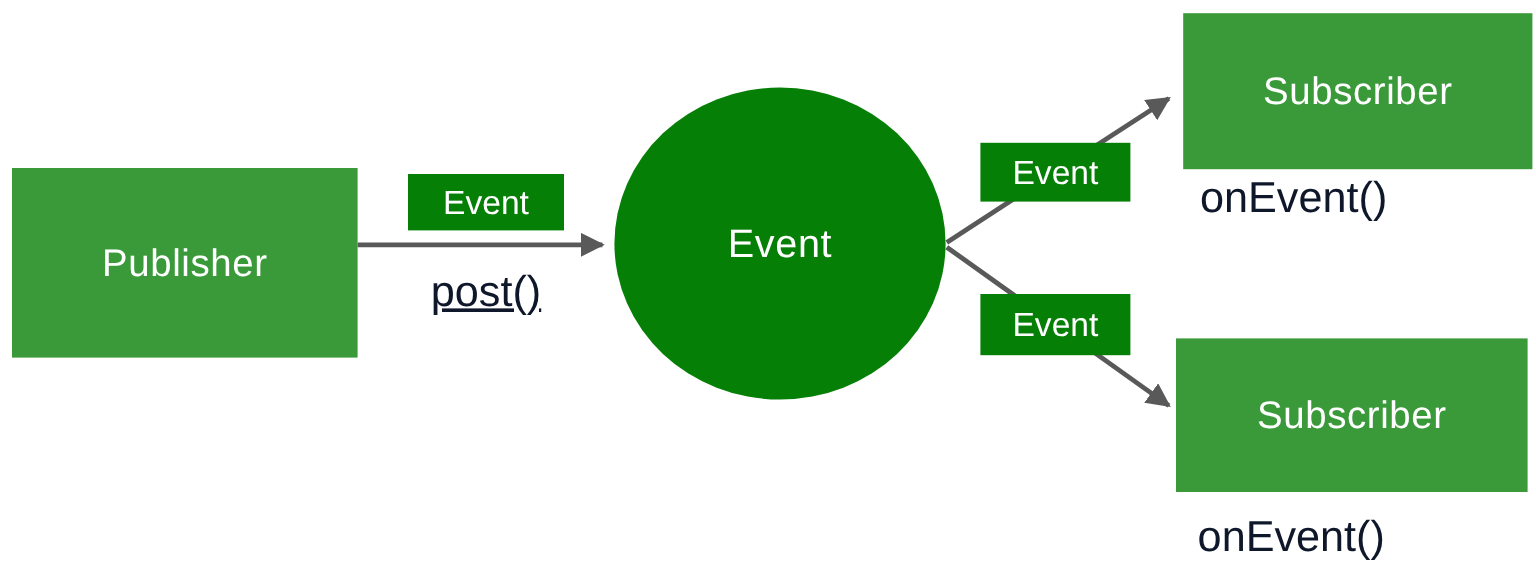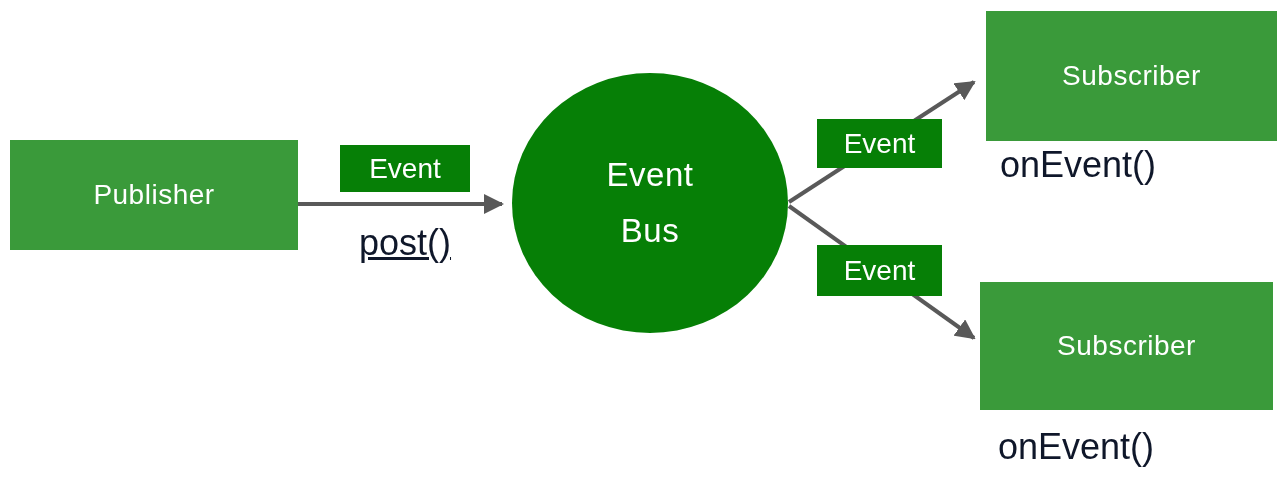--- a/index.html
+++ b/index.html
@@ -21,25 +21,25 @@
   .node {
     position: absolute;
     display: flex;
     align-items: center;
     justify-content: center;
     color: #ffffff;
     z-index: 2;
   }
   .box {
     background: #3A9A3A;
-    font-size: 28px;
+    font-size: 32px;
     font-weight: 300;
     letter-spacing: 0.5px;
   }
-  .publisher-box { left: 10px;  top: 140px; width: 288px; height: 110px; }
+  .publisher-box { left: 10px;  top: 140px; width: 288px; height: 158px; }
   .subscriber-box-1 { left: 986px; top: 11px;  width: 291px; height: 130px; }
   .subscriber-box-2 { left: 980px; top: 282px; width: 293px; height: 128px; }
   .event-tag {
     background: #067F06;
     font-size: 28px;
     font-weight: 300;
   }
   .event-tag-1 { left: 340px; top: 145px; width: 130px; height: 47px; }
   .event-tag-2 { left: 817px; top: 119px; width: 125px; height: 49px; }
   .event-tag-3 { left: 817px; top: 245px; width: 125px; height: 51px; }
@@ -87,21 +87,20 @@
   </div>
 
   <div class="node event-tag event-tag-1">
     <span>Event</span>
   </div>
 
   <div class="method-label post-label">post()</div>
 
   <div class="node bus-circle">
     <div class="bus-line">Event</div>
-    <div class="bus-line">Bus</div>
   </div>
 
   <div class="node event-tag event-tag-2">
     <span>Event</span>
   </div>
 
   <div class="node event-tag event-tag-3">
     <span>Event</span>
   </div>
 

